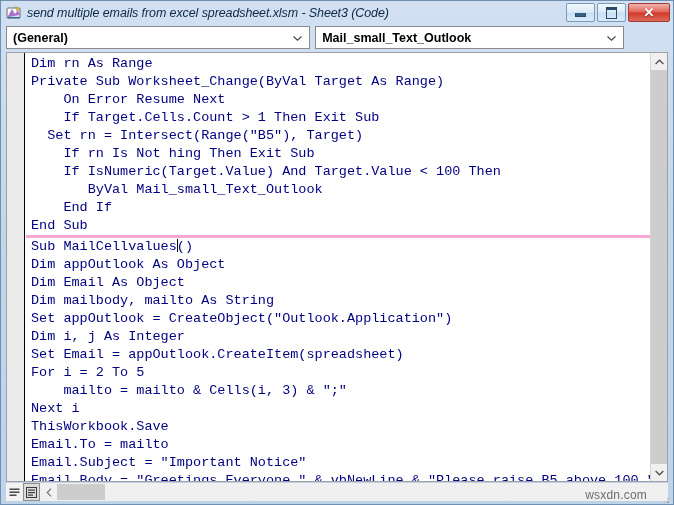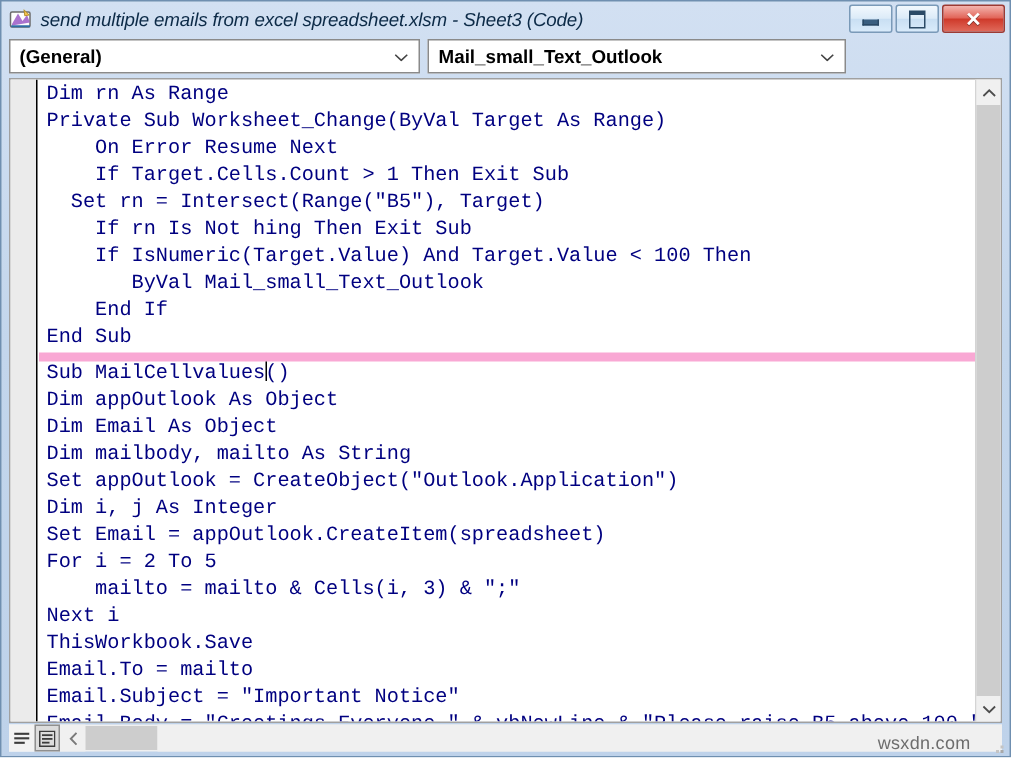--- a/index.html
+++ b/index.html
@@ -100,21 +100,21 @@
     line-height: 1;
     text-shadow: 0 1px 0 rgba(0,0,0,.45);
     font-family: "Liberation Sans", sans-serif;
   }
 
   
   .dropdown-row {
     position: absolute;
     left: 5px;
     top: 25px;
-    width: 558px;
+    width: 618px;
     height: 23px;
     display: flex;
     gap: 5px;
   }
   .combo {
     position: relative;
     box-sizing: border-box;
     height: 23px;
     background: #ffffff;
     border: 1px solid #8a8a8a;
@@ -179,21 +179,21 @@
     height: 18px;
     line-height: 18px;
     font-family: "Liberation Mono", monospace;
     font-size: 13.5px;
     white-space: pre;
     color: #000080;
     padding-left: 5px;
     position: relative;
   }
   .code-line.sep {
-    border-top: 6px solid #f9a8d4;
+    border-top: 3px solid #f9a8d4;
   }
   .caret {
     display: inline-block;
     width: 0;
     border-left: 1px solid #000;
     height: 13px;
     vertical-align: -2px;
     margin: 0 -1px 0 0;
   }
 

